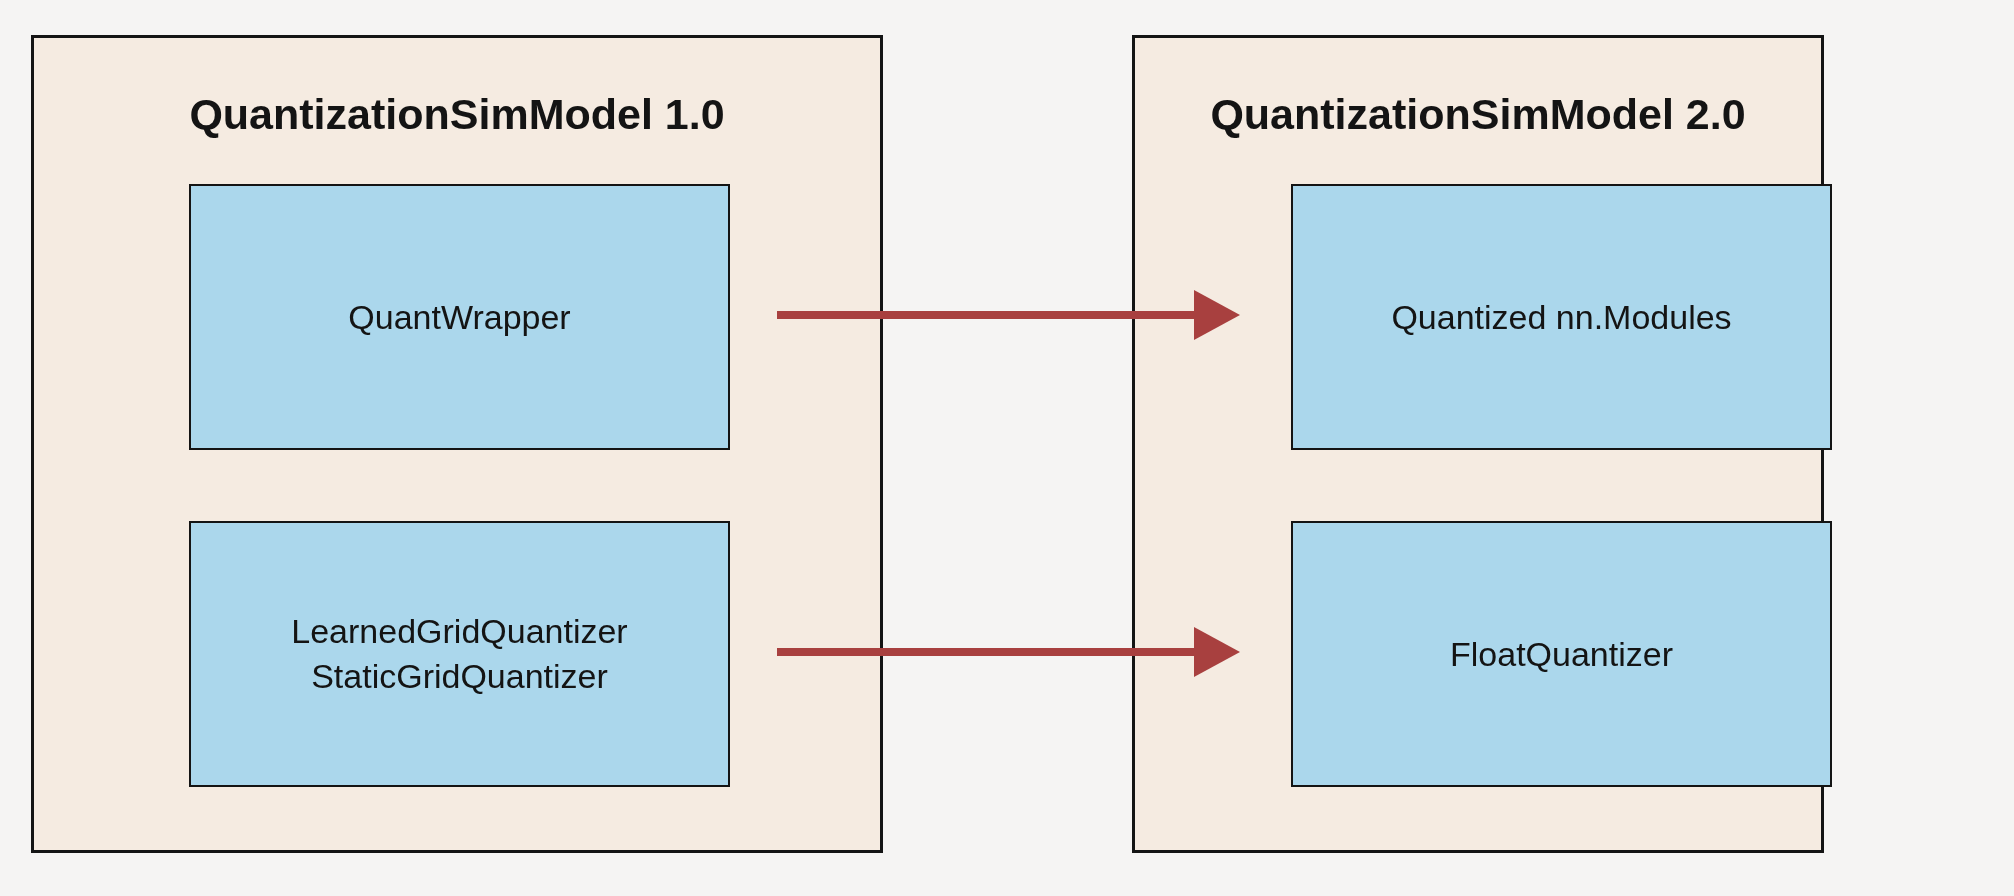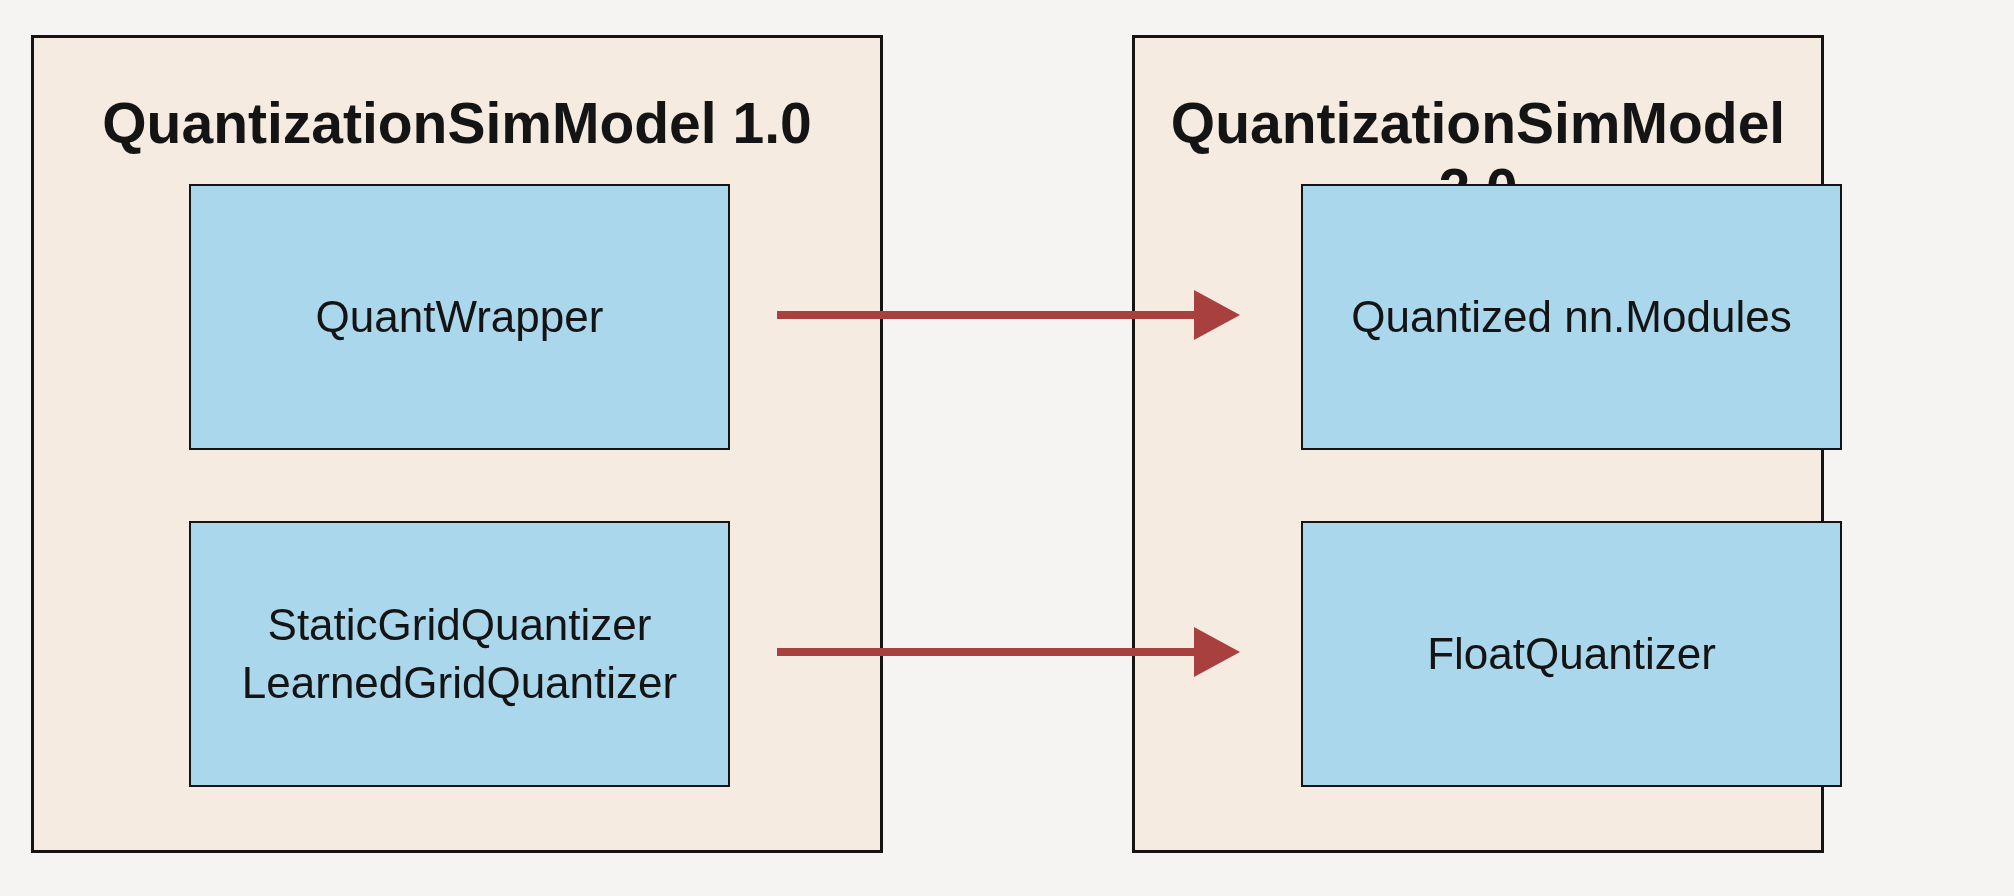--- a/index.html
+++ b/index.html
@@ -22,41 +22,41 @@
     border: 3px solid var(--border, #141414);
   }
   .panel-left  { left: 31px;   width: 852px; }
   .panel-right { left: 1132px; width: 692px; }
   .panel-title {
     position: absolute;
     top: 52px;
     left: 0;
     right: 0;
     text-align: center;
-    font-size: 57px;
+    font-size: 43px;
     font-weight: 700;
     color: var(--text, #141414);
   }
   .node {
     position: absolute;
     width: 541px;
     height: 266px;
     background: var(--node-fill, #abd7ec);
     border: 2px solid var(--border, #141414);
     display: flex;
     flex-direction: column;
     align-items: center;
     justify-content: center;
     text-align: left;
-    font-size: 44px;
+    font-size: 34px;
     line-height: 1.32;
     color: var(--text, #141414);
   }
   .panel-left  .node { left: 155px; }
-  .panel-right .node { left: 156px; margin-left: 10px; }
+  .panel-right .node { left: 156px; }
   .node-a { top: 146px; }
   .node-b { top: 483px; }
   .arrows {
     position: absolute;
     left: 0;
     top: 0;
     width: 2014px;
     height: 896px;
     pointer-events: none;
   }
@@ -72,22 +72,22 @@
 <body>
 
 <div class="canvas">
 
   <section class="panel panel-left">
     <h2 class="panel-title">QuantizationSimModel 1.0</h2>
     <div class="node node-a">
       <div class="node-line">QuantWrapper</div>
     </div>
     <div class="node node-b">
+      <div class="node-line">LearnedGridQuantizer</div>
       <div class="node-line">StaticGridQuantizer</div>
-      <div class="node-line">LearnedGridQuantizer</div>
     </div>
   </section>
 
   <section class="panel panel-right">
     <h2 class="panel-title">QuantizationSimModel 2.0</h2>
     <div class="node node-a">
       <div class="node-line">Quantized nn.Modules</div>
     </div>
     <div class="node node-b">
       <div class="node-line">FloatQuantizer</div>

